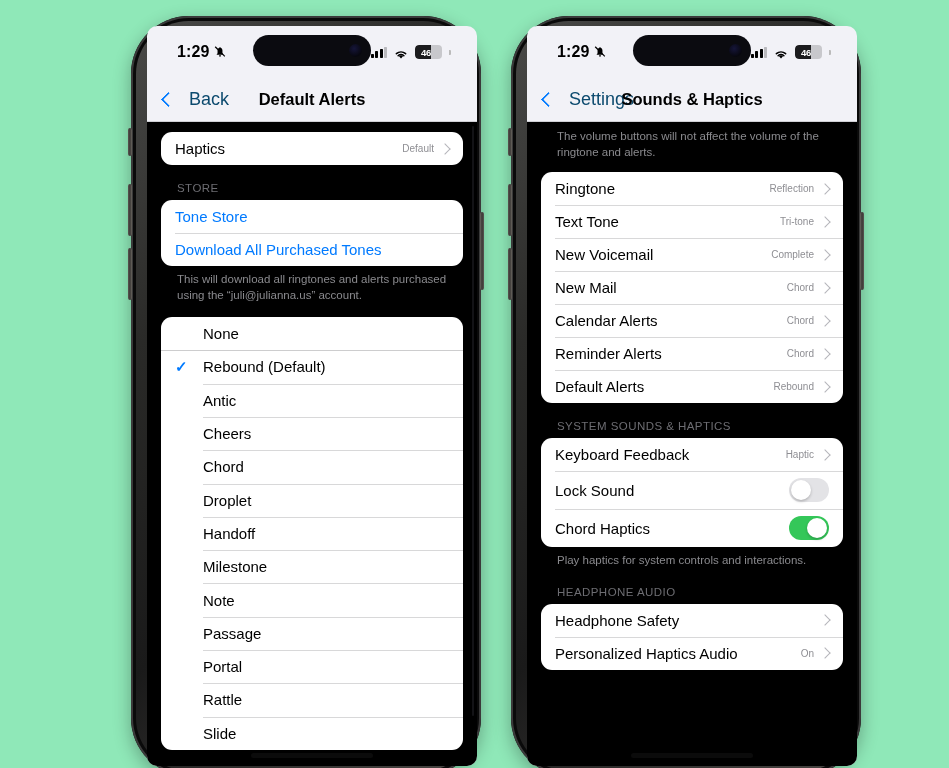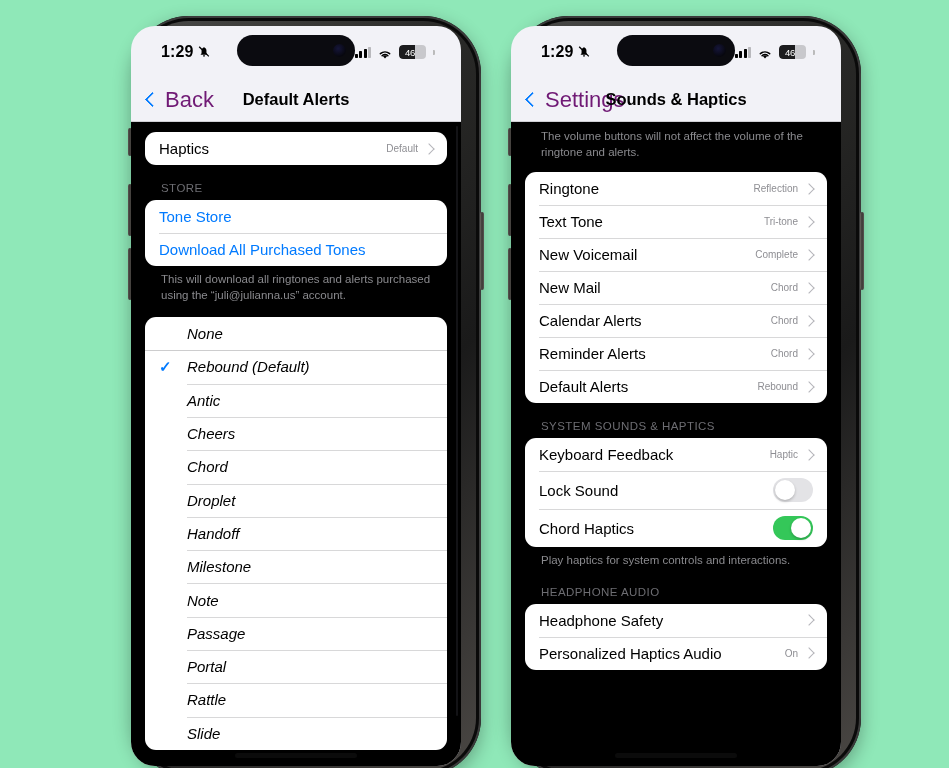--- a/index.html
+++ b/index.html
@@ -23,23 +23,23 @@
   .phone.left  { left: 131px; top: 16px; }
   .phone.right { left: 511px; top: 16px; }
 
   .bezel {
     position: absolute; left: 5px; top: 5px;
     width: 340px; height: 750px;
     border-radius: 53px;
     background: linear-gradient(135deg,#4a4a48,#2a2a28 30%,#1a1a1a 60%,#4a4744);
   }
   .screen {
-    position: absolute; left: 0; top: 10px;
+    position: absolute; left: 16px; top: 10px;
     width: 330px; height: 740px;
-    border-radius: 24px;
+    border-radius: 10px;
     background: #f2f2f7;
     overflow: hidden;
   }
 
   
   .btn-side { position: absolute; background: linear-gradient(90deg,#5a5652,#3a3734,#6a6660); border-radius: 2px; }
   .btn-left-1 { left: -3px; top: 112px; width: 4px; height: 28px; }
   .btn-left-2 { left: -3px; top: 168px; width: 4px; height: 52px; }
   .btn-left-3 { left: -3px; top: 232px; width: 4px; height: 52px; }
   .btn-right-1 { right: -3px; top: 196px; width: 4px; height: 78px;
@@ -80,39 +80,39 @@
   .batt {
     position: relative; width: 27px; height: 14px;
     border-radius: 4px; background: #c8c8cc; overflow: hidden;
     display: flex; align-items: center; justify-content: center;
   }
   .batt .fill {
     position: absolute; left: 0; top: 0; bottom: 0; width: 60%;
     background: #1c1c1e; border-radius: 4px 0 0 4px;
   }
   .batt .pct {
-    position: relative; font-size: 9.5px; font-weight: normal;
+    position: relative; font-size: 9.5px; font-weight: bold;
     color: #fff; letter-spacing: -.2px; margin-right: 5px;
   }
   .batt-cap {
     width: 2px; height: 5px; background: #bbb;
     border-radius: 0 1px 1px 0; margin-left: 1px;
   }
 
   
   .navbar {
     position: relative; height: 44px;
     display: flex; align-items: center;
     padding: 0 14px;
     border-bottom: .5px solid rgba(0,0,0,.14);
     background: #f2f2f7;
   }
   .nav-back {
-    display: flex; align-items: center; gap: 10px;
-    color: #701a75; font-size: 22px;
+    display: flex; align-items: center; gap: 18px;
+    color: #0c4a6e; font-size: 18px;
     cursor: pointer;
   }
   .chev-left {
     width: 10px; height: 17px; position: relative; flex: none;
   }
   .chev-left::before {
     content:""; position:absolute; left:2px; top:3px;
     width: 9px; height: 9px;
     border-left: 2.6px solid #007aff; border-bottom: 2.6px solid #007aff;
     transform: rotate(45deg); border-radius: 1px;
@@ -178,21 +178,21 @@
     display: flex; align-items: center;
     min-height: 33.3px;
     padding-left: 14px;
     font-size: 15px; color: #000;
     position: relative; cursor: pointer;
   }
   .tone-row .tick {
     width: 28px; flex: none; color: #007aff; font-size: 15px;
     font-weight: bold;
   }
-  .tone-row .tname { flex: 1; font-style: italic; }
+  .tone-row .tname { flex: 1; }
   .tone-row + .tone-row::before {
     content: ""; position: absolute; left: 42px; right: 0; top: 0;
     height: .5px; background: rgba(60,60,67,.20);
   }
   .tone-row.first-sep::before {
     content: ""; position: absolute; left: 0; right: 0; top: 0;
     height: .5px; background: rgba(60,60,67,.26);
   }
 
   

